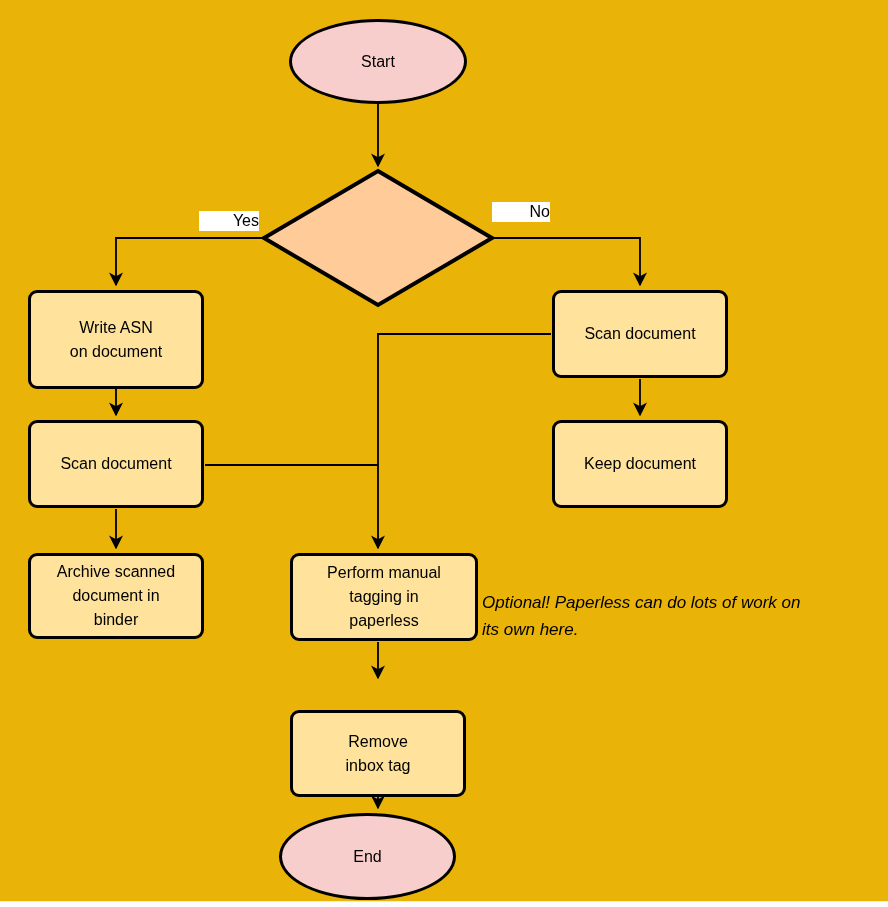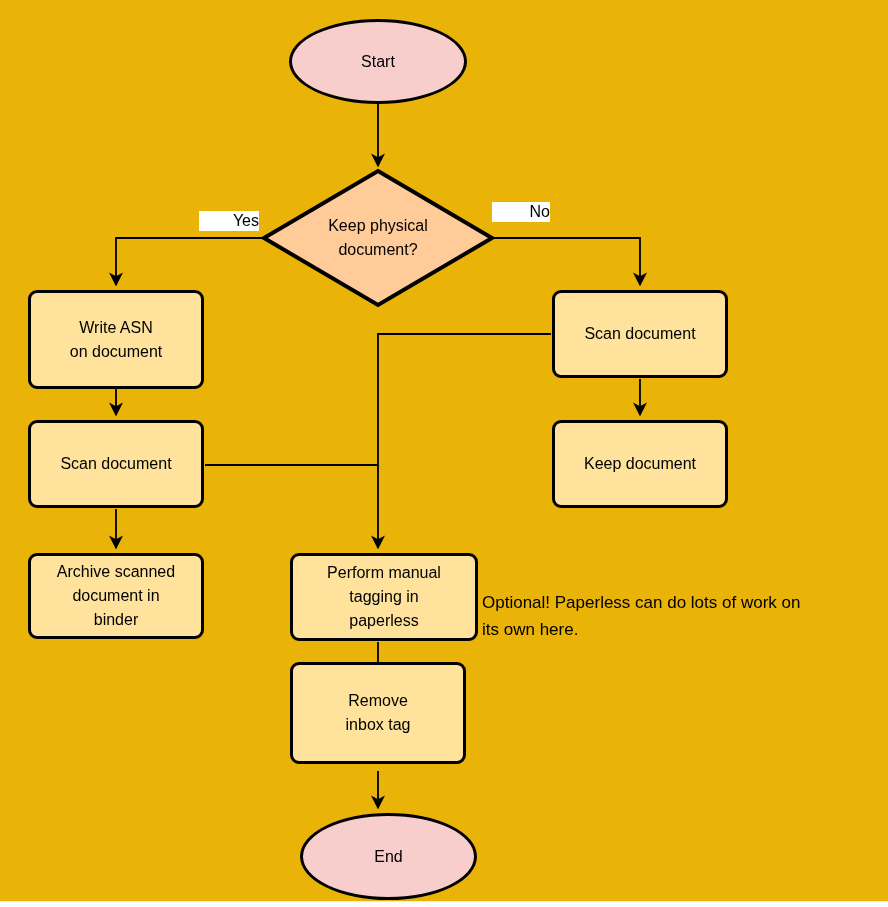--- a/index.html
+++ b/index.html
@@ -43,20 +43,21 @@
     background:transparent;border:none;
   }
   .edge-label{
     position:absolute;
     font-size:16px;line-height:20px;
     text-align:right;
     background:#ffffff;
   }
   .note{
     position:absolute;
+    font-style:italic;
     font-size:17px;line-height:27px;
     white-space:pre-line;
   }
   .footer-strip{
     position:absolute;left:0;right:0;bottom:0;height:6px;
     background:#fdfcfc;
     border-top:1px solid var(--footer-line);
   }
 </style>
 </head>
@@ -82,44 +83,42 @@
       <path d="M640,379 L640,415" marker-end="url(#arrow)"></path>
       <path d="M551,334 L378,334 L378,548" marker-end="url(#arrow)"></path>
       <path d="M205,465 L378,465"></path>
       <path d="M378,642 L378,678" marker-end="url(#arrow)"></path>
       <path d="M378,771 L378,808" marker-end="url(#arrow)"></path>
     </g>
   </svg>
 
   <div class="node terminal" style="left:289px;top:19px;width:178px;height:85px;">Start</div>
 
-  <div class="decision-label" style="left:278px;top:210px;width:200px;height:56px;">Keep physical
-document?</div>
 
   <div class="node" style="left:28px;top:290px;width:176px;height:99px;">Write ASN
 on document</div>
 
   <div class="node" style="left:28px;top:420px;width:176px;height:88px;">Scan document</div>
 
   <div class="node" style="left:28px;top:553px;width:176px;height:86px;">Archive scanned
 document in
 binder</div>
 
   <div class="node" style="left:552px;top:290px;width:176px;height:88px;">Scan document</div>
 
   <div class="node" style="left:552px;top:420px;width:176px;height:88px;">Keep document</div>
 
   <div class="node" style="left:290px;top:553px;width:188px;height:88px;">Perform manual
 tagging in
 paperless</div>
 
-  <div class="node" style="left:290px;top:662px;width:176px;height:102px;">Remove
+  <div class="node" style="left:290px;top:710px;width:176px;height:87px;">Remove
 inbox tag</div>
 
-  <div class="node terminal" style="left:300px;top:813px;width:177px;height:87px;">End</div>
+  <div class="node terminal" style="left:279px;top:813px;width:177px;height:87px;">End</div>
 
   <div class="edge-label" style="left:199px;top:211px;width:60px;">Yes</div>
 
   <div class="edge-label" style="left:492px;top:202px;width:58px;">No</div>
 
   <div class="note" style="left:482px;top:589px;width:400px;">Optional! Paperless can do lots of work on
 its own here.</div>
 
   <div class="footer-strip"></div>
 

